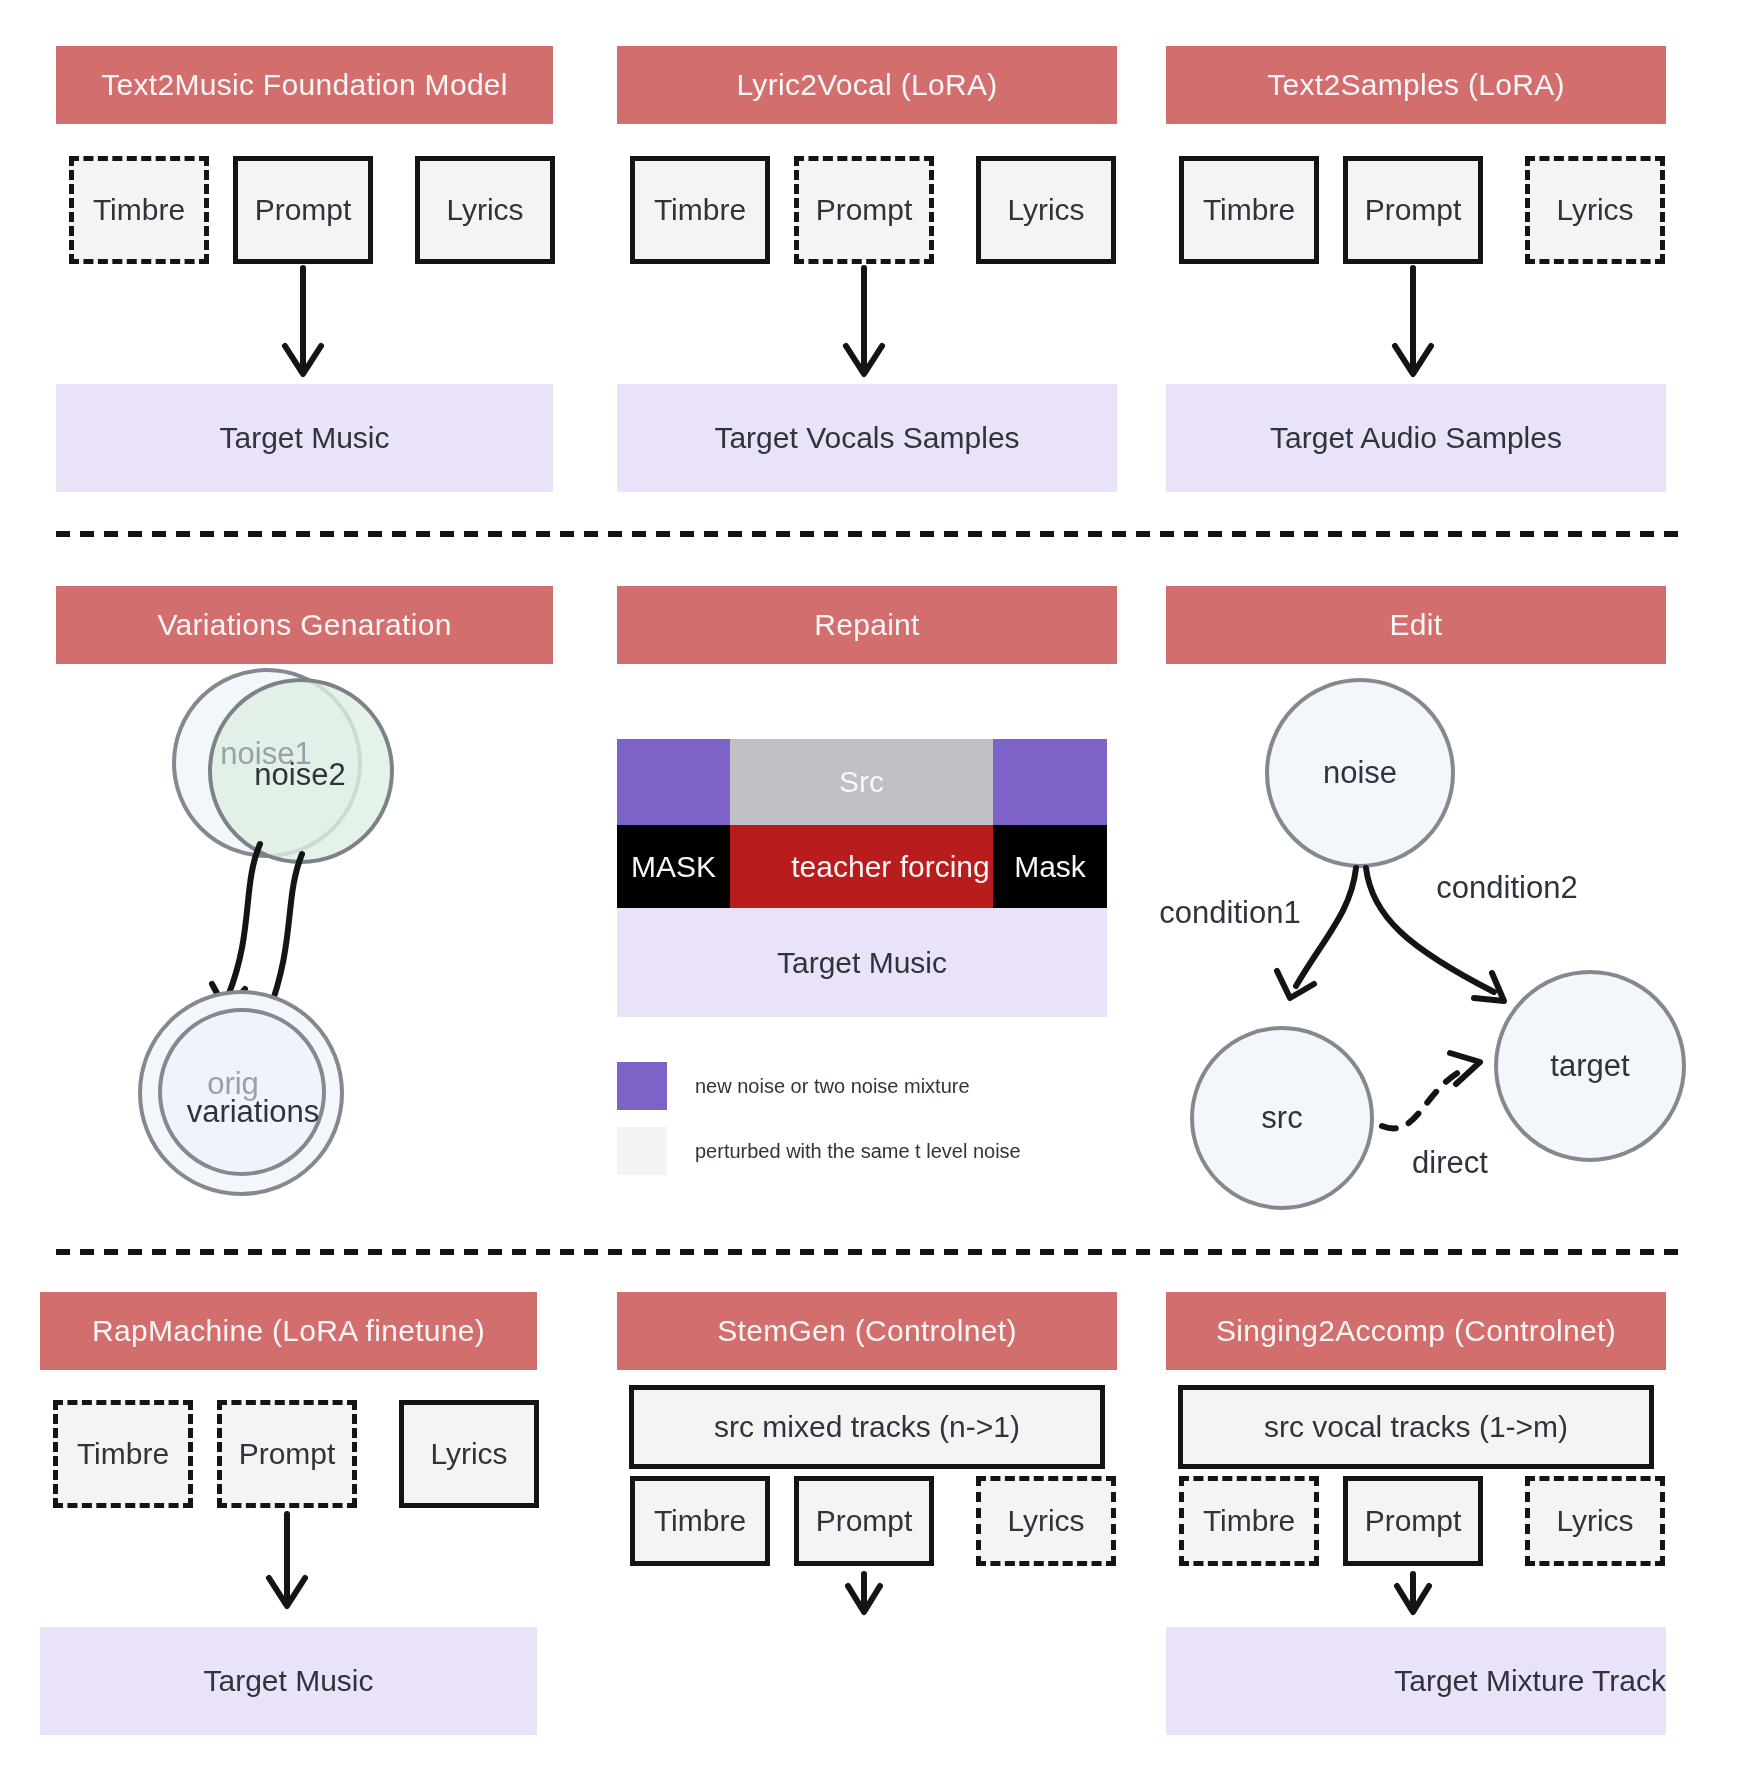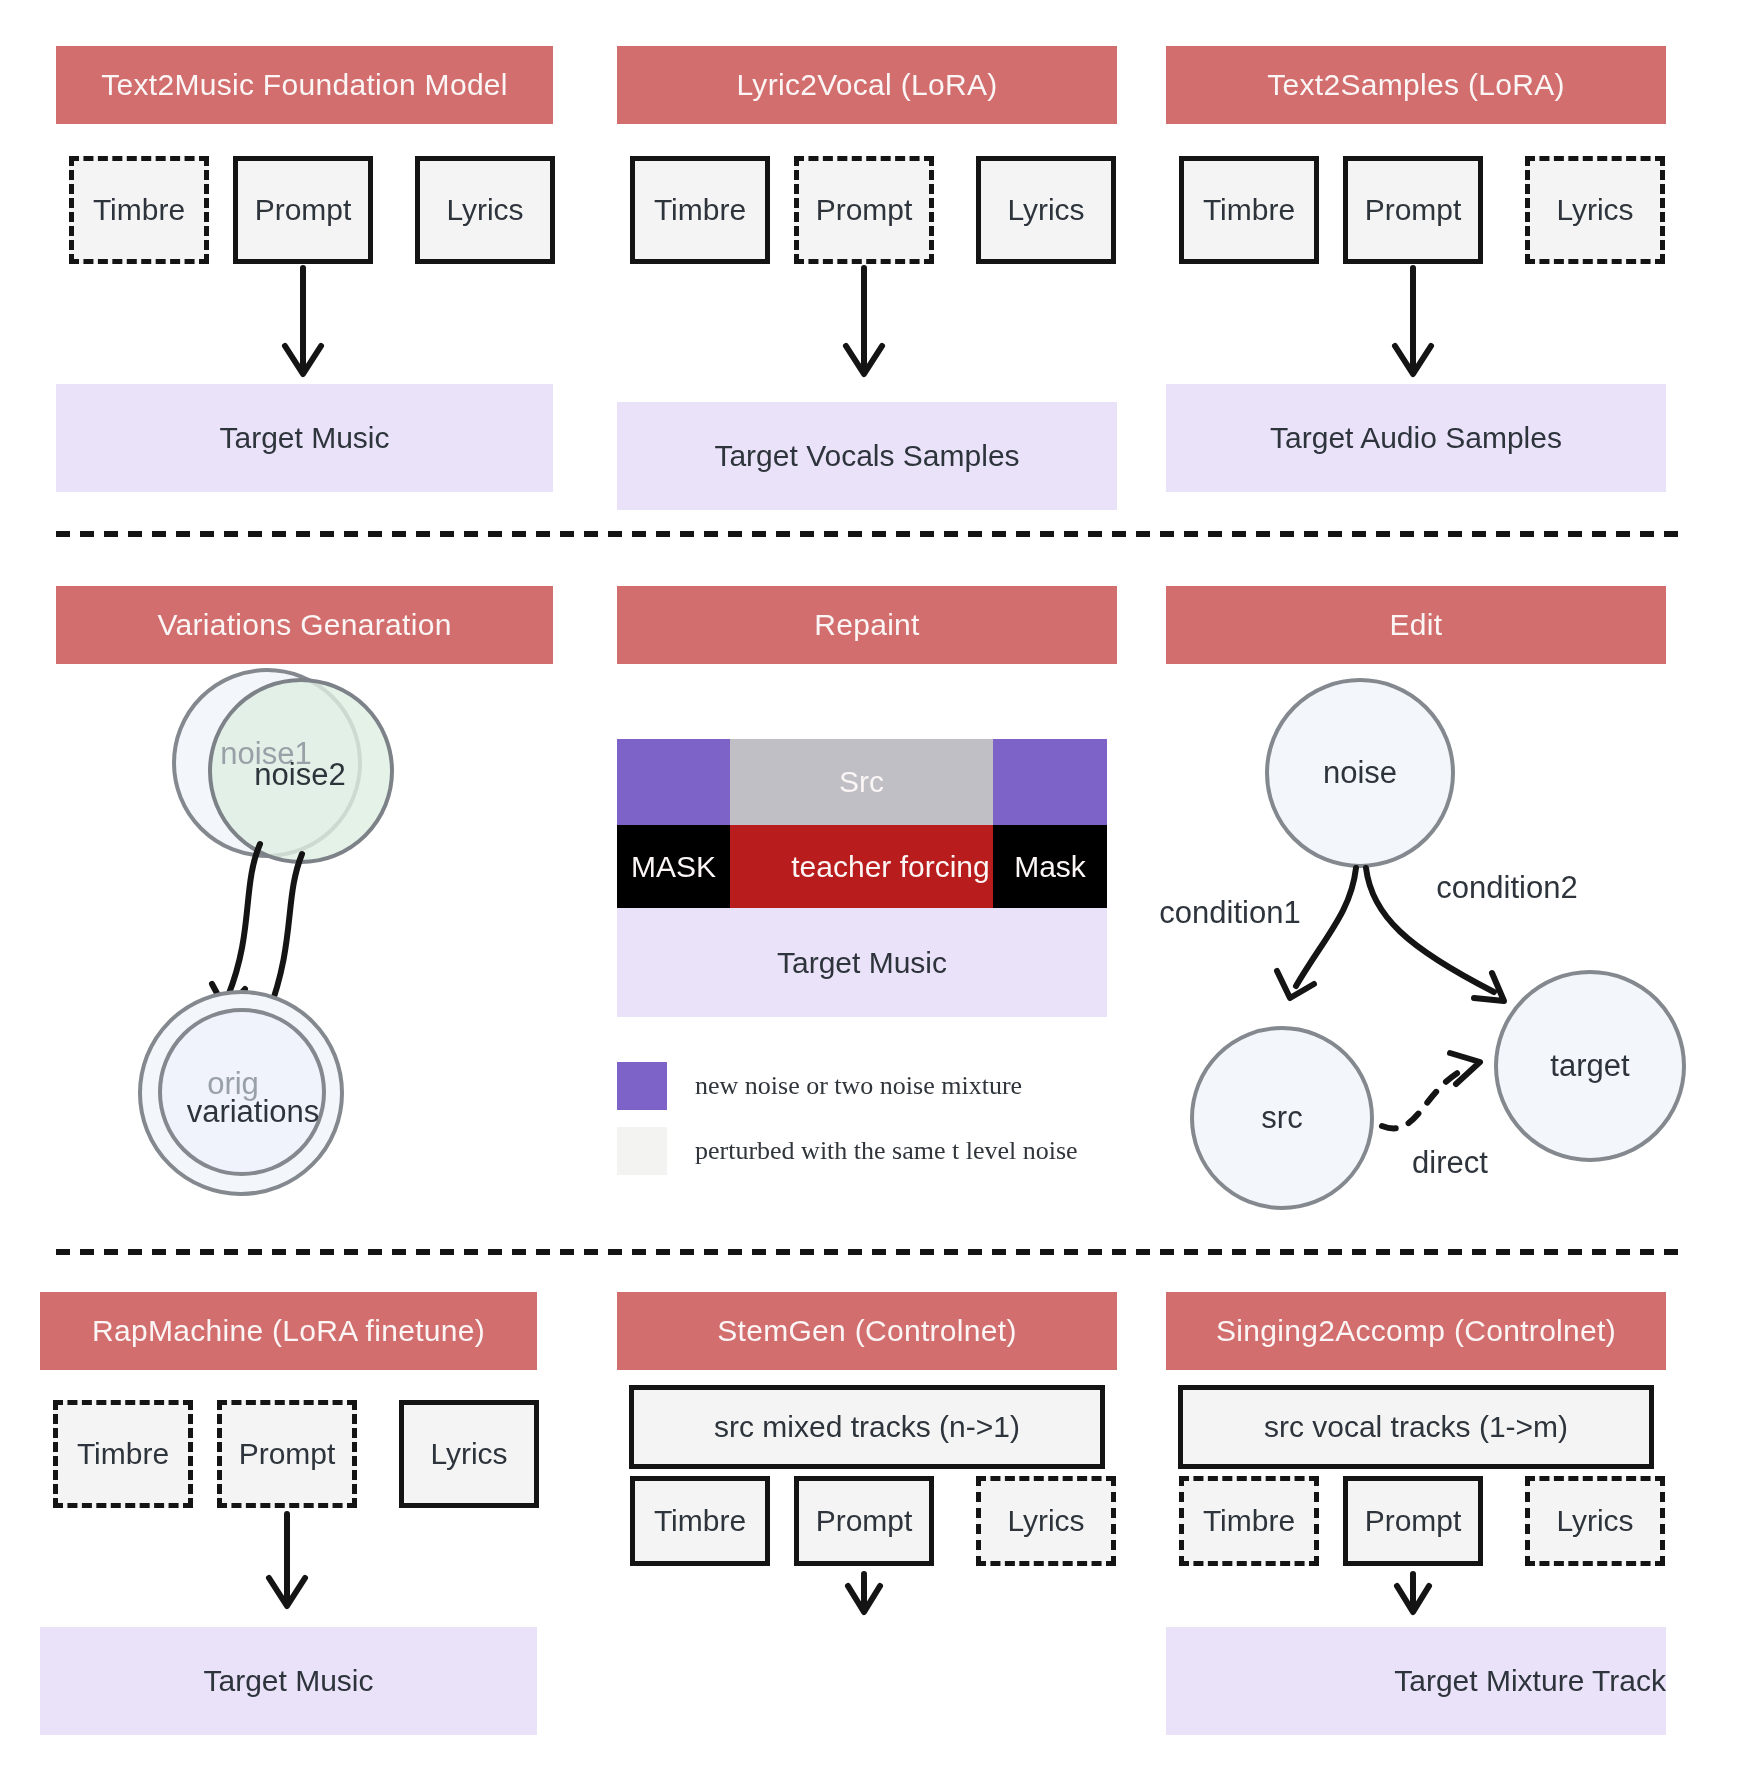--- a/index.html
+++ b/index.html
@@ -50,21 +50,21 @@
   .svgtext{fill:#2e343b;font-size:31px;text-anchor:middle;}
   .svgtext.gray{fill:#99a0a7;}
   
   .blk{position:absolute;display:flex;align-items:center;justify-content:center;font-size:30px;color:#fbf5f5;}
   .blk.purple{background:#7d63c8;}
   .blk.gray{background:#bfbfc5;}
   .blk.green{background:#000000;}
   .blk.red{background:#b91c1c;padding-left:29px;}
   .blk.lav{background:#e9e2f9;color:#2e343b;}
   .legend-swatch{position:absolute;width:50px;height:48px;}
-  .legend-label{position:absolute;height:48px;display:flex;align-items:center;font-size:26px;color:#2f353a;font-family:Liberation Serif, serif;}
+  .legend-label{position:absolute;height:48px;display:flex;align-items:center;font-size:20px;color:#2f353a;}
 </style>
 </head>
 <body>
 
 <div class="canvas">
 
   <section class="panel" style="left:56px;top:46px;width:497px;height:445px;text-align:right;">
     <header class="phead">
         <span>Text2Music Foundation Model</span>
       </header>
@@ -96,21 +96,21 @@
     <div class="box dashed" style="left:177px;top:110px;">
         <span>Prompt</span>
       </div>
     <div class="box" style="left:359px;top:110px;">
         <span>Lyrics</span>
       </div>
     <svg class="overlay" width="500" height="445">
       <line class="stroke" x1="247" y1="222" x2="247" y2="326"></line>
       <path class="stroke" d="M229,300 L247,328 L265,300"></path>
     </svg>
-    <div class="target" style="top:356px;">
+    <div class="target" style="top:338px;">
         <span>Target Vocals Samples</span>
       </div>
   </section>
 
   <section class="panel" style="left:1166px;top:46px;width:500px;height:445px;">
     <header class="phead">
         <span>Text2Samples (LoRA)</span>
       </header>
     <div class="box" style="left:13px;top:110px;">
         <span>Timbre</span>

